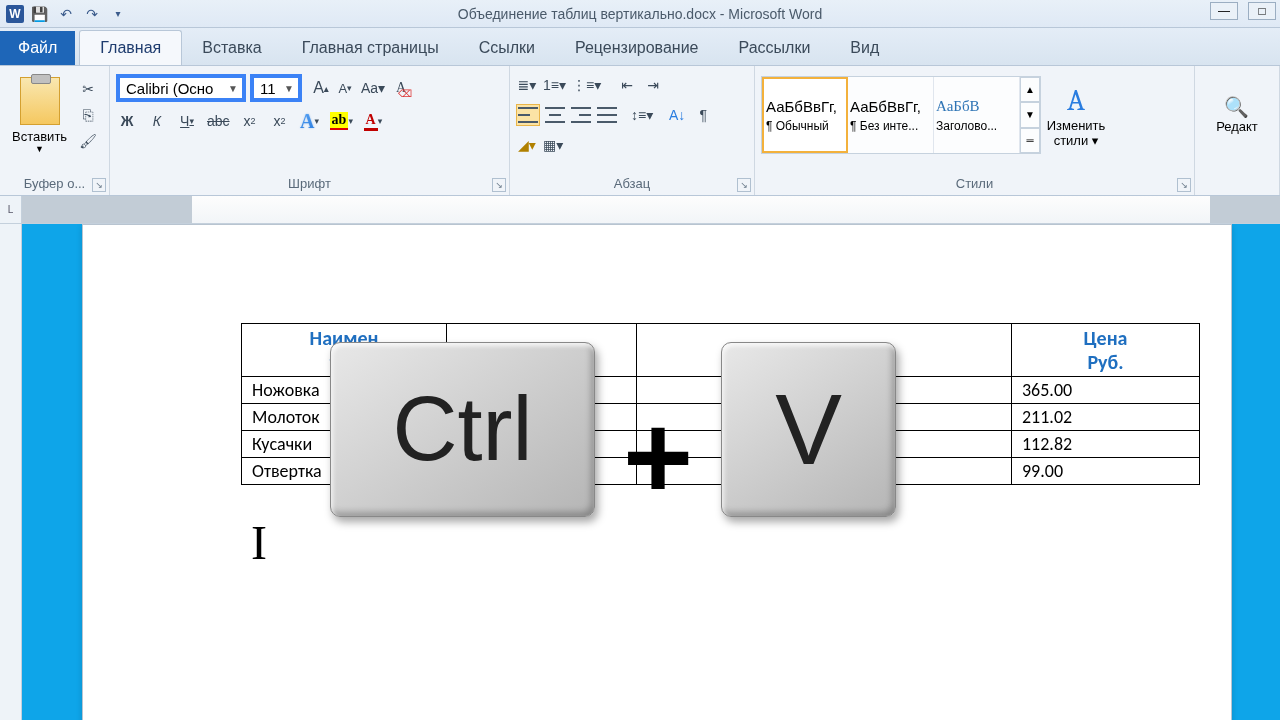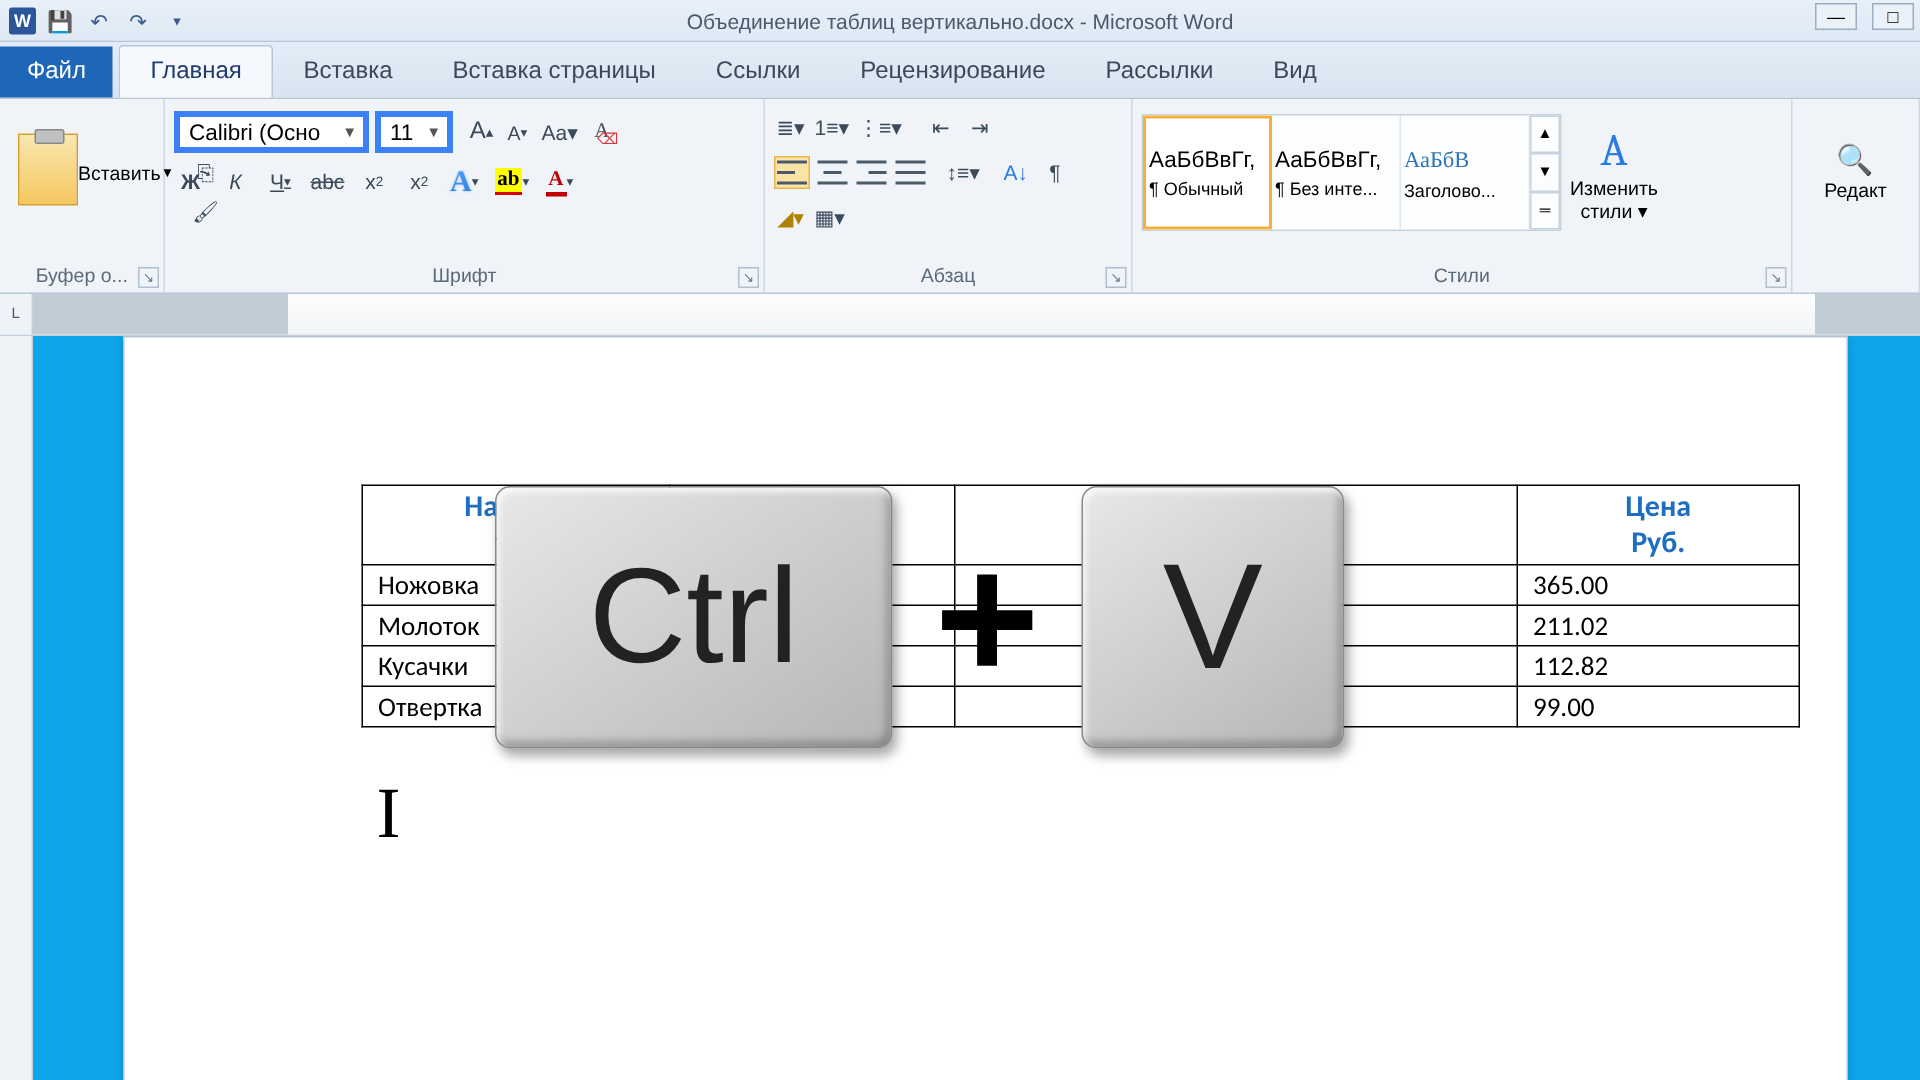--- a/index.html
+++ b/index.html
@@ -123,21 +123,21 @@
   .btn {
     min-width: 22px; height: 22px;
     display: flex; align-items: center; justify-content: center;
     border: 1px solid transparent;
     font-size: 14px;
     color: #3b4a5a;
   }
   
   .clipboard-body { display: flex; height: 90px; align-items:center; }
   .paste-big {
-    display: flex; flex-direction: row; align-items: center;
+    display: flex; flex-direction: column; align-items: center;
     padding: 2px 6px;
     text-align: center;
     font-size: 13px;
   }
   .paste-big .icon {
     width: 40px; height: 48px;
     background: linear-gradient(#f9e7b0, #f5c860);
     border: 1px solid #d4a030;
     position: relative;
     margin-bottom: 4px;
@@ -220,22 +220,22 @@
   table.doc-table td{
     font-size:18px; height:26px;
   }
   .col1{width:205px;} .col2{width:190px;} .col3{width:375px;} .col4{width:188px;}
   .cursor-caret{
     position:absolute; left:168px; top:290px; font-size:48px; font-family:"Times New Roman",serif;
     color:#000;
   }
   
   .key-overlay{
-    position:absolute; top:324px; left:330px;
-    display:flex; align-items:center; gap:28px;
+    position:absolute; top:342px; left:330px;
+    display:flex; align-items:flex-end; gap:28px;
     z-index:50;
   }
   .keycap{
     background:linear-gradient(145deg,#e8e8e8,#b5b5b5);
     border:1px solid #888; border-radius:10px;
     box-shadow: inset 2px 3px 4px rgba(255,255,255,.8),
                 inset -3px -4px 6px rgba(0,0,0,.25),
                 3px 5px 8px rgba(0,0,0,.35);
     display:flex; align-items:center; justify-content:center;
     font-family:Arial,sans-serif; color:#222;
@@ -280,21 +280,21 @@
   <div class="winbtns">
     <div>—</div>
     <div>□</div>
   </div>
 </div>
 
 <div class="tabs">
   <div class="tab file">Файл</div>
   <div class="tab active">Главная</div>
   <div class="tab">Вставка</div>
-  <div class="tab">Вставка страницы</div>
+  <div class="tab">Главная страницы</div>
   <div class="tab">Ссылки</div>
   <div class="tab">Рецензирование</div>
   <div class="tab">Рассылки</div>
   <div class="tab">Вид</div>
 </div>
 
 <div class="ribbon">
 
   <div class="group" style="width:110px;">
     <div class="clipboard-body">

